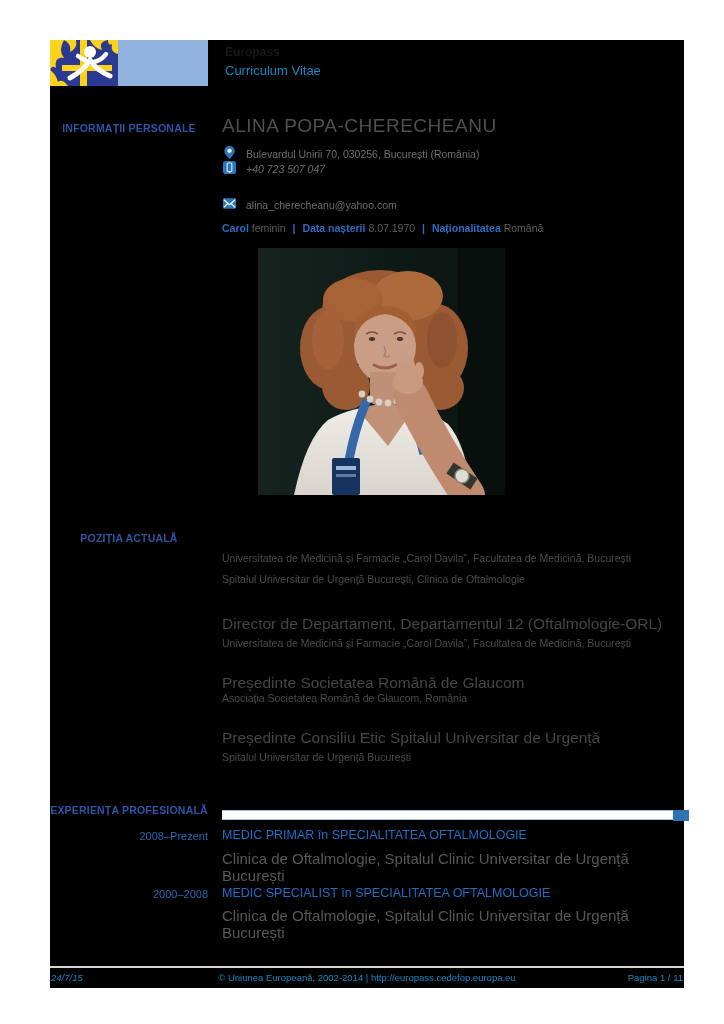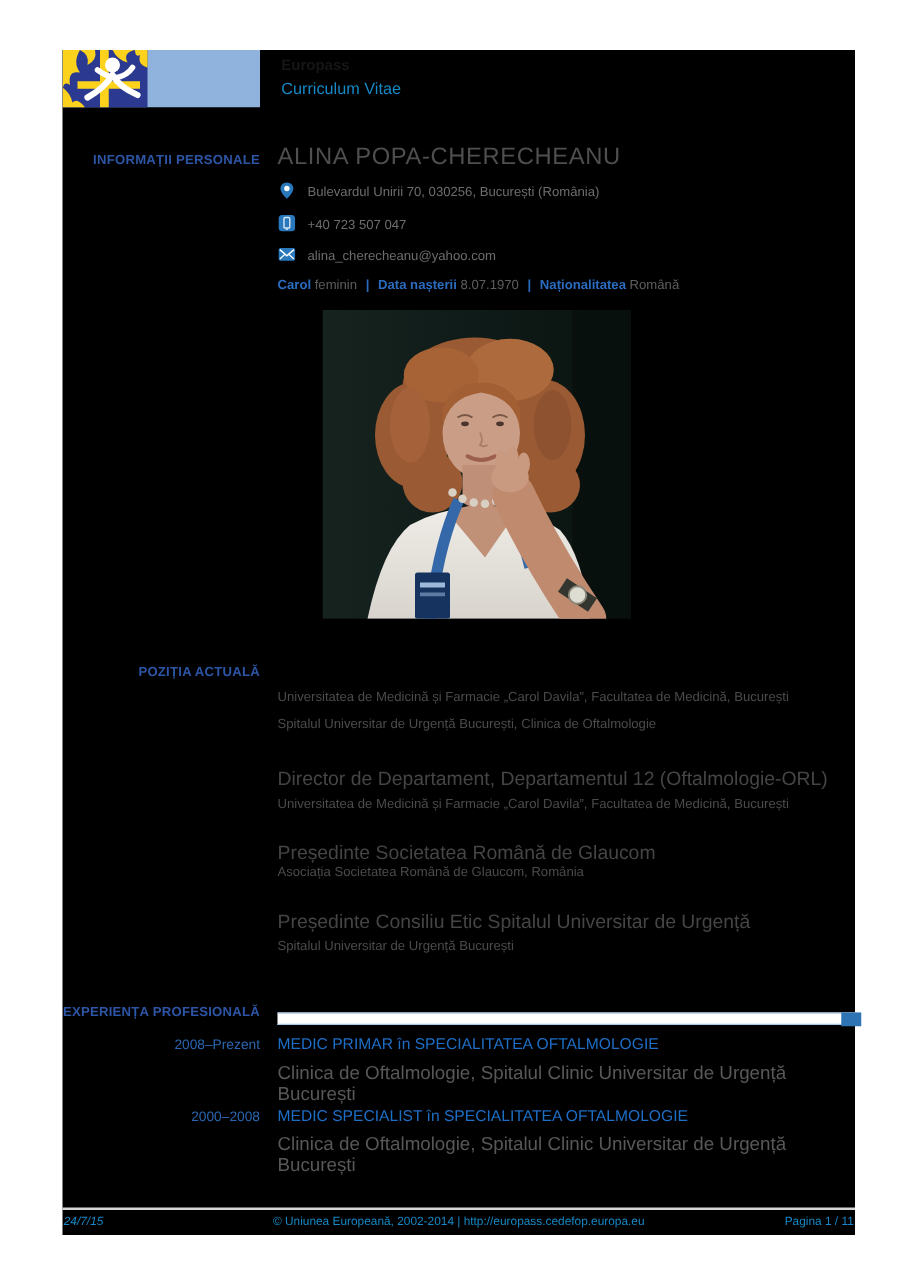--- a/index.html
+++ b/index.html
@@ -6,21 +6,21 @@
   body{
     width:724px;height:1024px;background:#ffffff;position:relative;overflow:hidden;
     font-family:"Liberation Sans", sans-serif;
   }
   .page{position:absolute;left:50px;top:40px;width:634px;height:948px;background:#000;}
   
   .logo{position:absolute;left:0;top:0;width:158px;height:46px;display:block;}
   .cv-title{position:absolute;left:175px;top:23px;font-size:13px;color:#1688c5;}
   .faded-text{position:absolute;left:175px;top:5px;font-size:12px;color:#161616;font-weight:bold;}
   
-  .label-col{position:absolute;left:0;width:158px;text-align:right;
+  .label-col{position:absolute;left:0;width:158px;text-align:center;
     color:#2d55a5;font-size:10.5px;font-weight:bold;letter-spacing:.2px;}
   .date-col{position:absolute;left:0;width:158px;text-align:right;color:#2b66b0;font-size:11px;font-weight:normal;}
   .name{position:absolute;left:172px;top:75px;font-size:19px;color:#4f4f4f;letter-spacing:.5px;}
   .contact-row{position:absolute;left:172px;display:flex;align-items:flex-end;}
   .contact-row svg{width:15px;height:15px;display:block;}
   .contact-text{margin-left:9px;font-size:10.5px;color:#6d6d6d;}
   .sex-line{position:absolute;left:172px;top:182px;font-size:10.5px;color:#5e5e5e;}
   .sex-line .b{color:#2a6cc0;font-weight:bold;}
   .sex-line .sep{color:#2a6cc0;font-weight:bold;margin:0 4px;}
   .photo{position:absolute;left:208px;top:208px;width:247px;height:247px;display:block;}
@@ -68,21 +68,21 @@
   <div class="name">ALINA POPA-CHERECHEANU</div>
 
   <div class="contact-row" style="top:105px;">
     <svg viewBox="0 0 16 16">
       <path d="M8,1 C11.3,1 13.5,3.4 13.5,6.2 C13.5,9.6 9.5,13.6 8,15 C6.5,13.6 2.5,9.6 2.5,6.2 C2.5,3.4 4.7,1 8,1 Z" fill="#2878bb"></path>
       <circle cx="8" cy="6.2" r="2.3" fill="#ffffff"></circle>
     </svg>
     <span class="contact-text">Bulevardul Unirii 70, 030256, București (România)</span>
   </div>
 
-  <div class="contact-row" style="top:131px;">
+  <div class="contact-row" style="top:120px;font-style:italic;">
     <svg viewBox="0 0 16 16">
       <rect x="1" y="1" width="14" height="14" rx="3" fill="#2878bb"></rect>
       <rect x="5.5" y="3.2" width="5" height="9" rx="1" fill="none" stroke="#d6e6f4" stroke-width="1.2"></rect>
       <rect x="7" y="12.6" width="2" height="1.1" fill="#d6e6f4"></rect>
     </svg>
     <span class="contact-text">+40 723 507 047</span>
   </div>
 
   <div class="contact-row" style="top:156px;">
     <svg viewBox="0 0 16 16">

